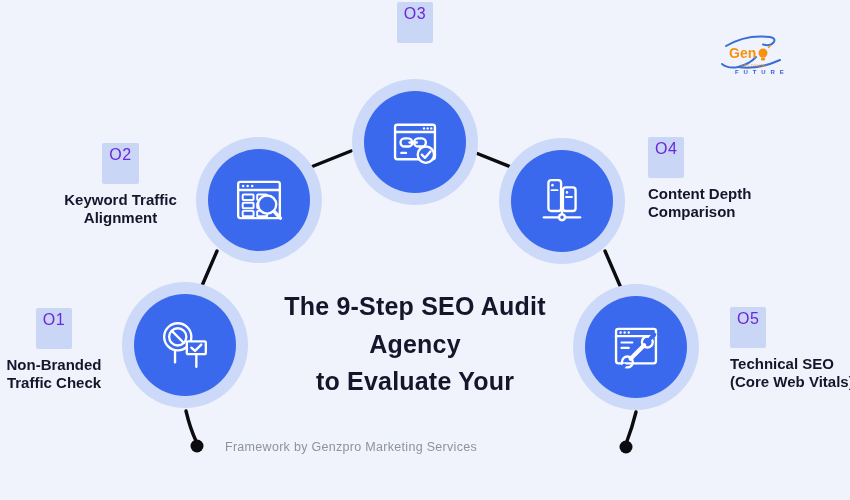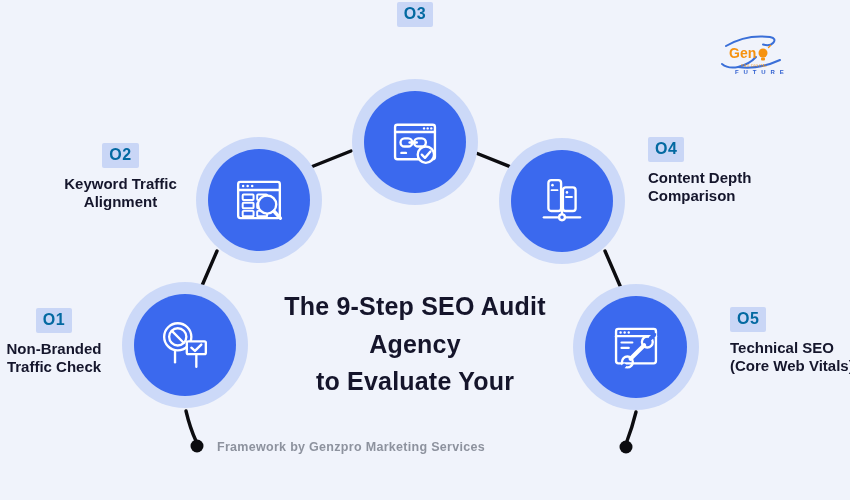--- a/index.html
+++ b/index.html
@@ -19,36 +19,36 @@
   .circle{
     position:absolute;left:12px;top:12px;width:102px;height:102px;border-radius:50%;
     background:#3b69ee;display:flex;align-items:center;justify-content:center;
   }
   .icon-svg{width:58px;height:58px;display:block;}
   .icon-svg *{vector-effect:none;}
 
   
   .step-label{position:absolute;line-height:1.22;font-size:15px;font-weight:700;}
   .badge{
-    display:inline-block;background:#c9d6f6;color:#0369a1;
-    font-size:16px;font-weight:700;padding:2px 7px 3px;border-radius:2px;
+    display:inline-block;background:#c9d6f6;color:#6d28d9;
+    font-size:16px;font-weight:400;padding:2px 7px 19px;border-radius:2px;
     margin-bottom:7px;letter-spacing:0.5px;
   }
   .align-right{text-align:center;}
   .align-center{text-align:center;}
   .align-left{text-align:left;}
 
   .title{
     position:absolute;left:250px;top:288px;width:330px;text-align:center;
     font-size:25px;font-weight:700;line-height:1.5;color:#15152b;
     letter-spacing:0.2px;
   }
   .footer{
     position:absolute;left:0;top:440px;width:702px;text-align:center;
-    font-size:12.5px;color:#8d929e;font-weight:700;letter-spacing:0.3px;
+    font-size:12.5px;color:#8d929e;font-weight:400;letter-spacing:0.3px;
   }
   .logo{position:absolute;left:716px;top:30px;width:76px;height:50px;}
 </style>
 </head>
 <body>
 
 <div class="canvas">
 
   <svg class="connectors" viewBox="0 0 850 500">
     <g stroke="#0c0c10" stroke-width="3.4" stroke-linecap="round" fill="none">

